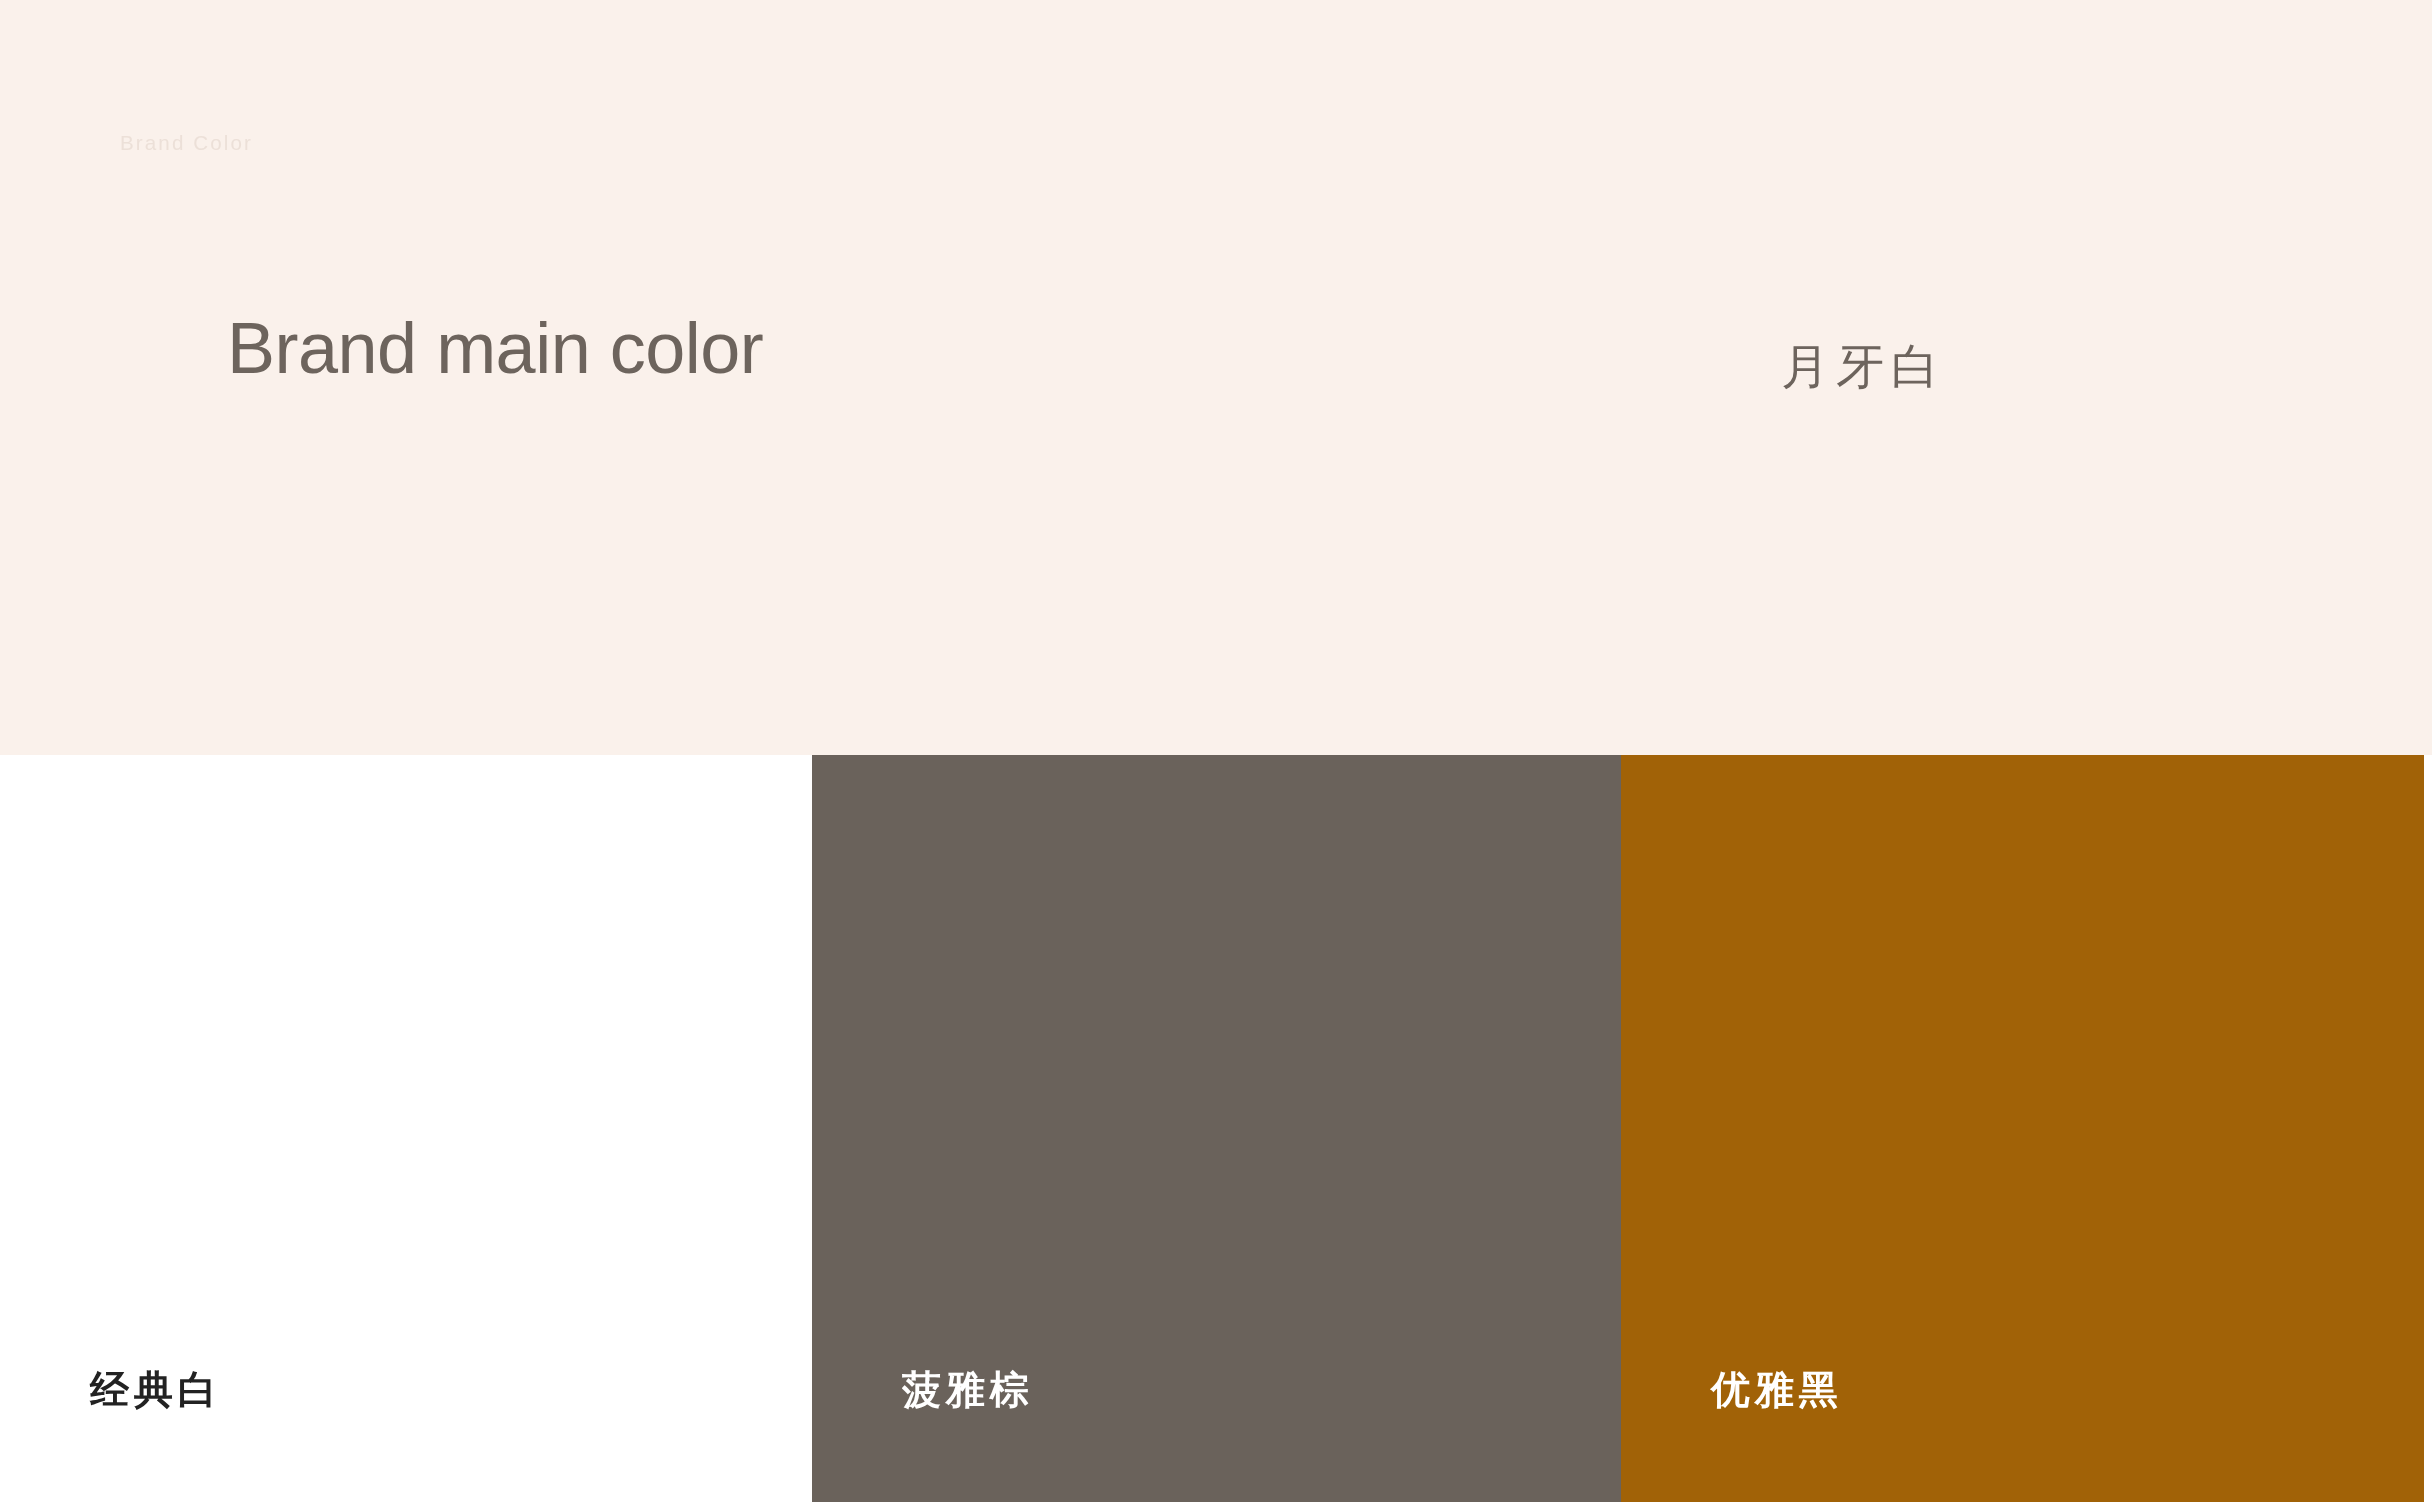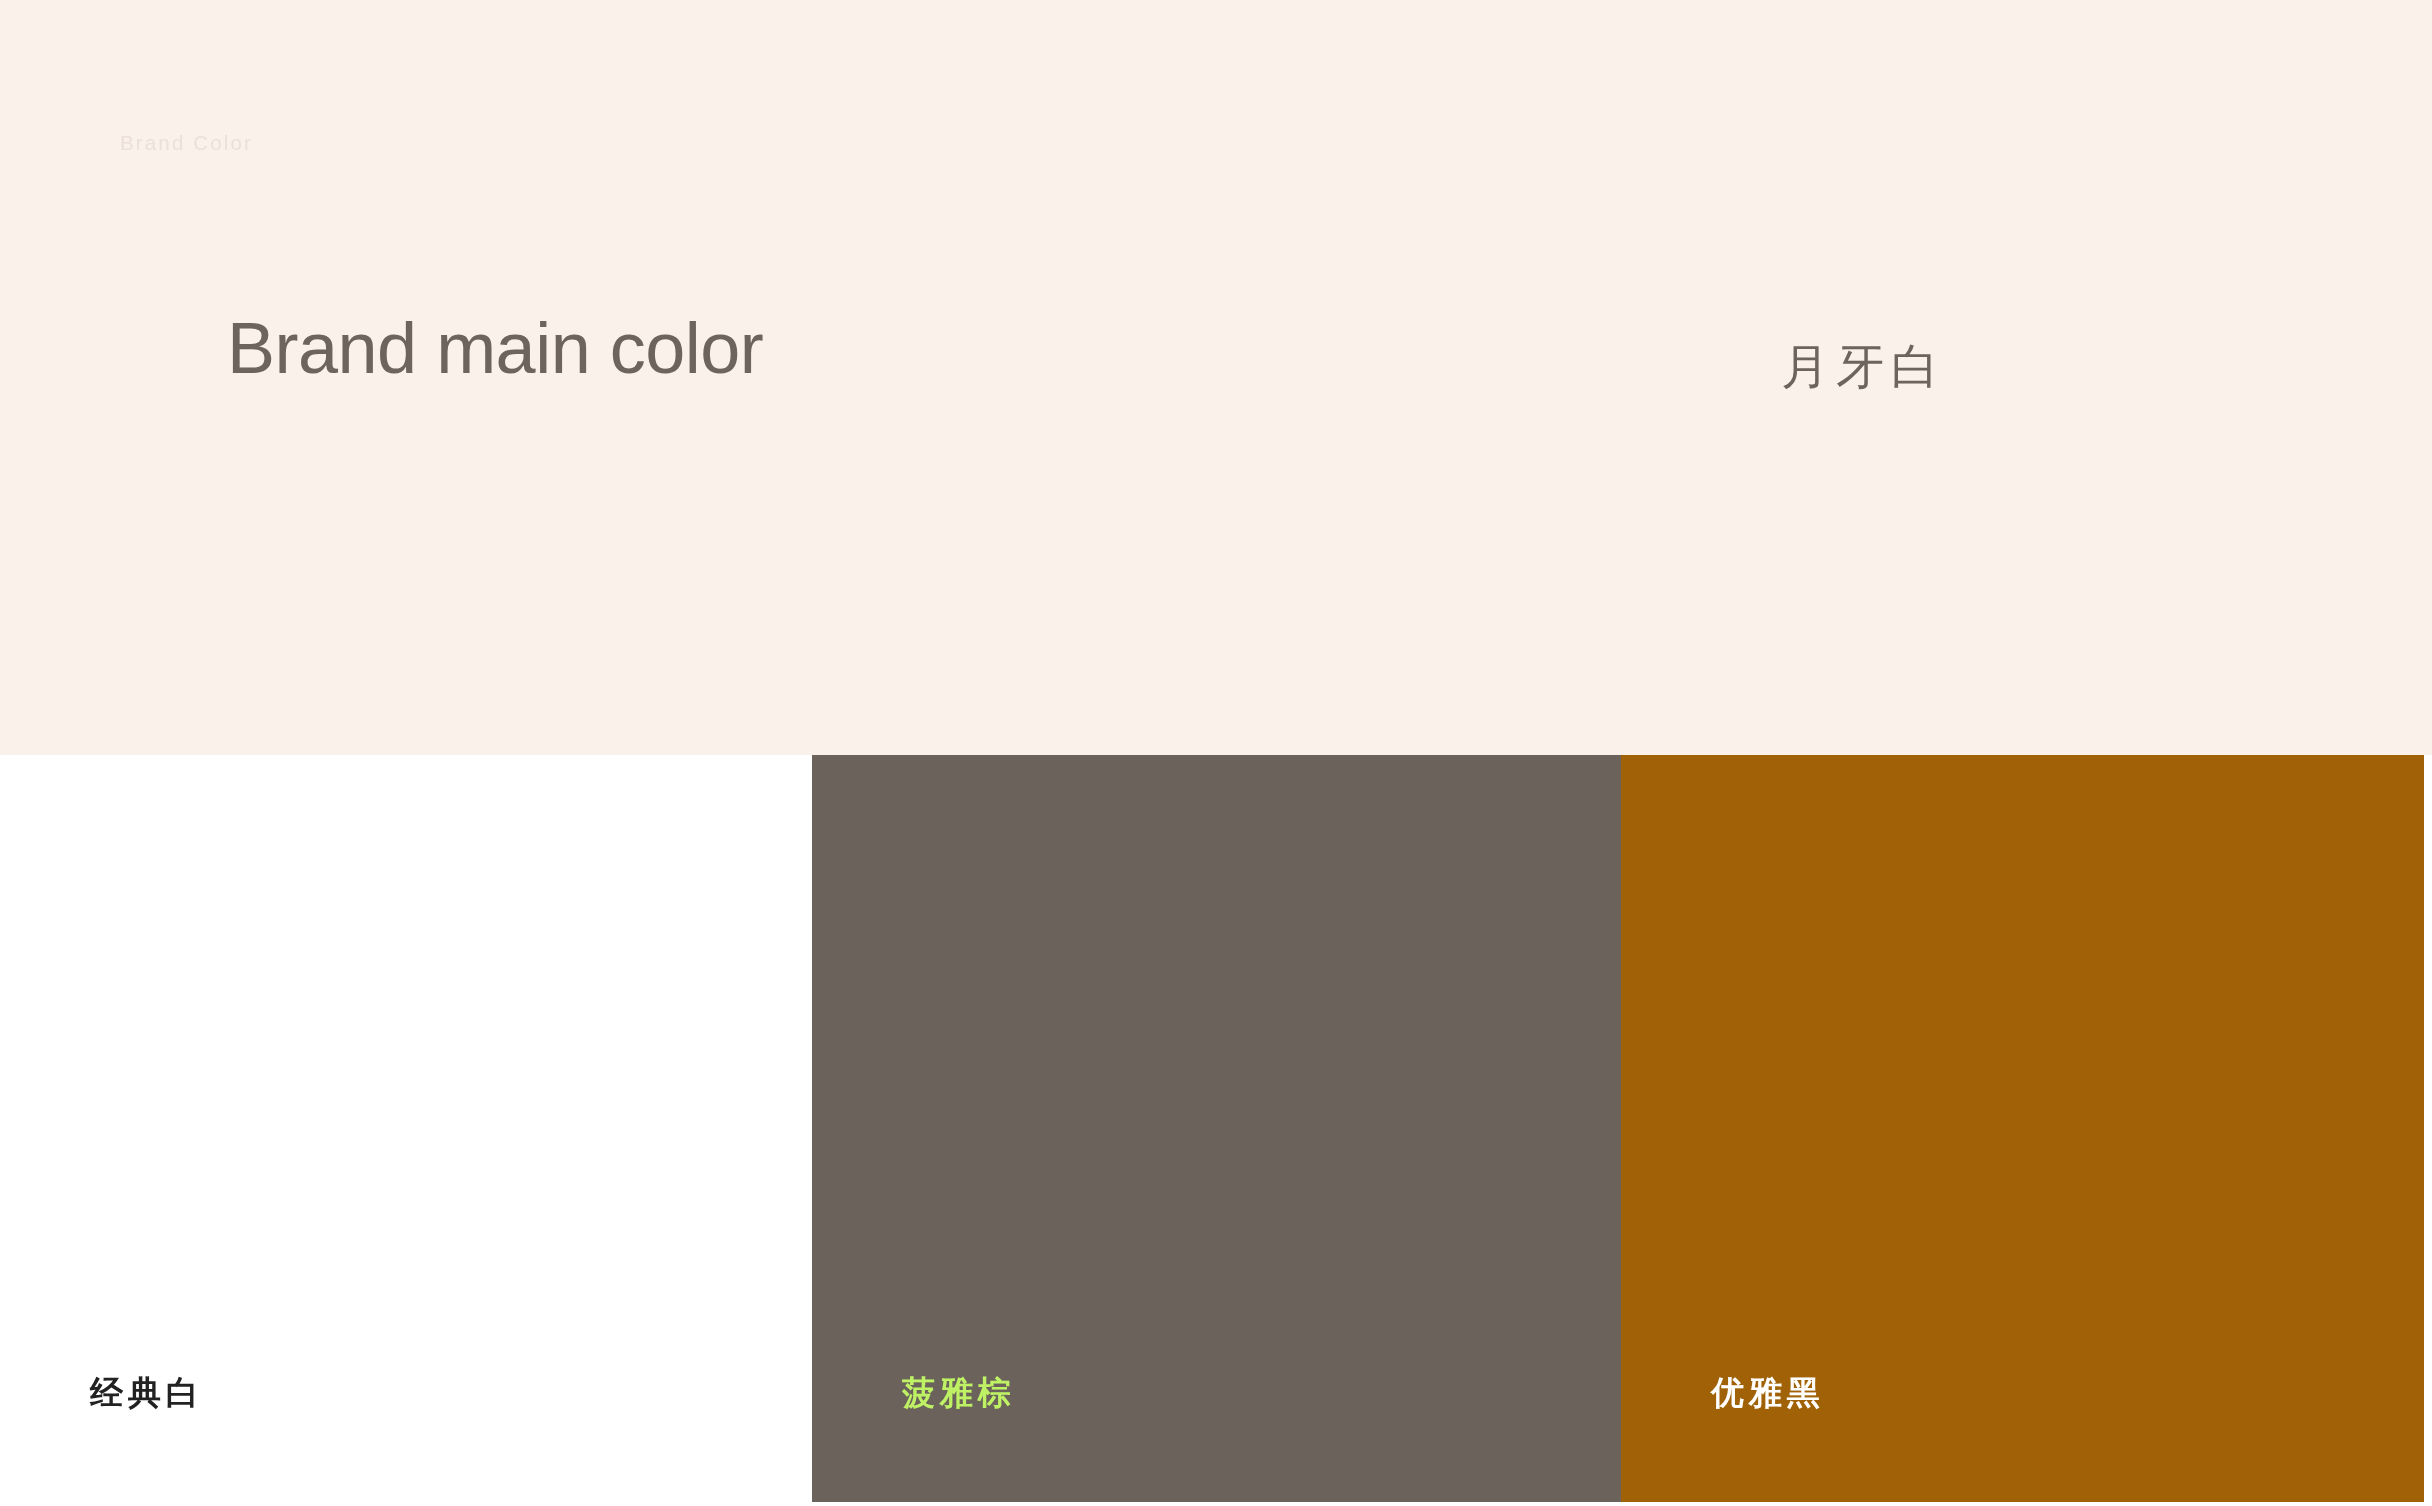--- a/index.html
+++ b/index.html
@@ -81,29 +81,29 @@
 
   .swatch-white { width:812px;  background:#ffffff; }
   .swatch-brown { width:809px;  background:#6a625b; }
   .swatch-black { width:803px;  background:#a16207; }
   .edge-strip   { flex:1 1 auto; background:#ffffff; }
 
   .swatch-label {
     position:absolute;
     left:90px;
     bottom:98px;
-    font-size:33px;
+    font-size:39px;
     font-weight:700;
     letter-spacing:4.9px;
     white-space:nowrap;
     line-height:1;
   }
 
   .label-dark  { color:#222222; }
-  .label-cream { color:#bef264; }
+  .label-cream { color:#ffffff; }
   .label-white { color:#ffffff; }
 
   .bottom-strip {
     position:absolute;
     left:0; bottom:0;
     width:2433px;
     height:3.9px;
     background:#ffffff;
   }
 </style>

